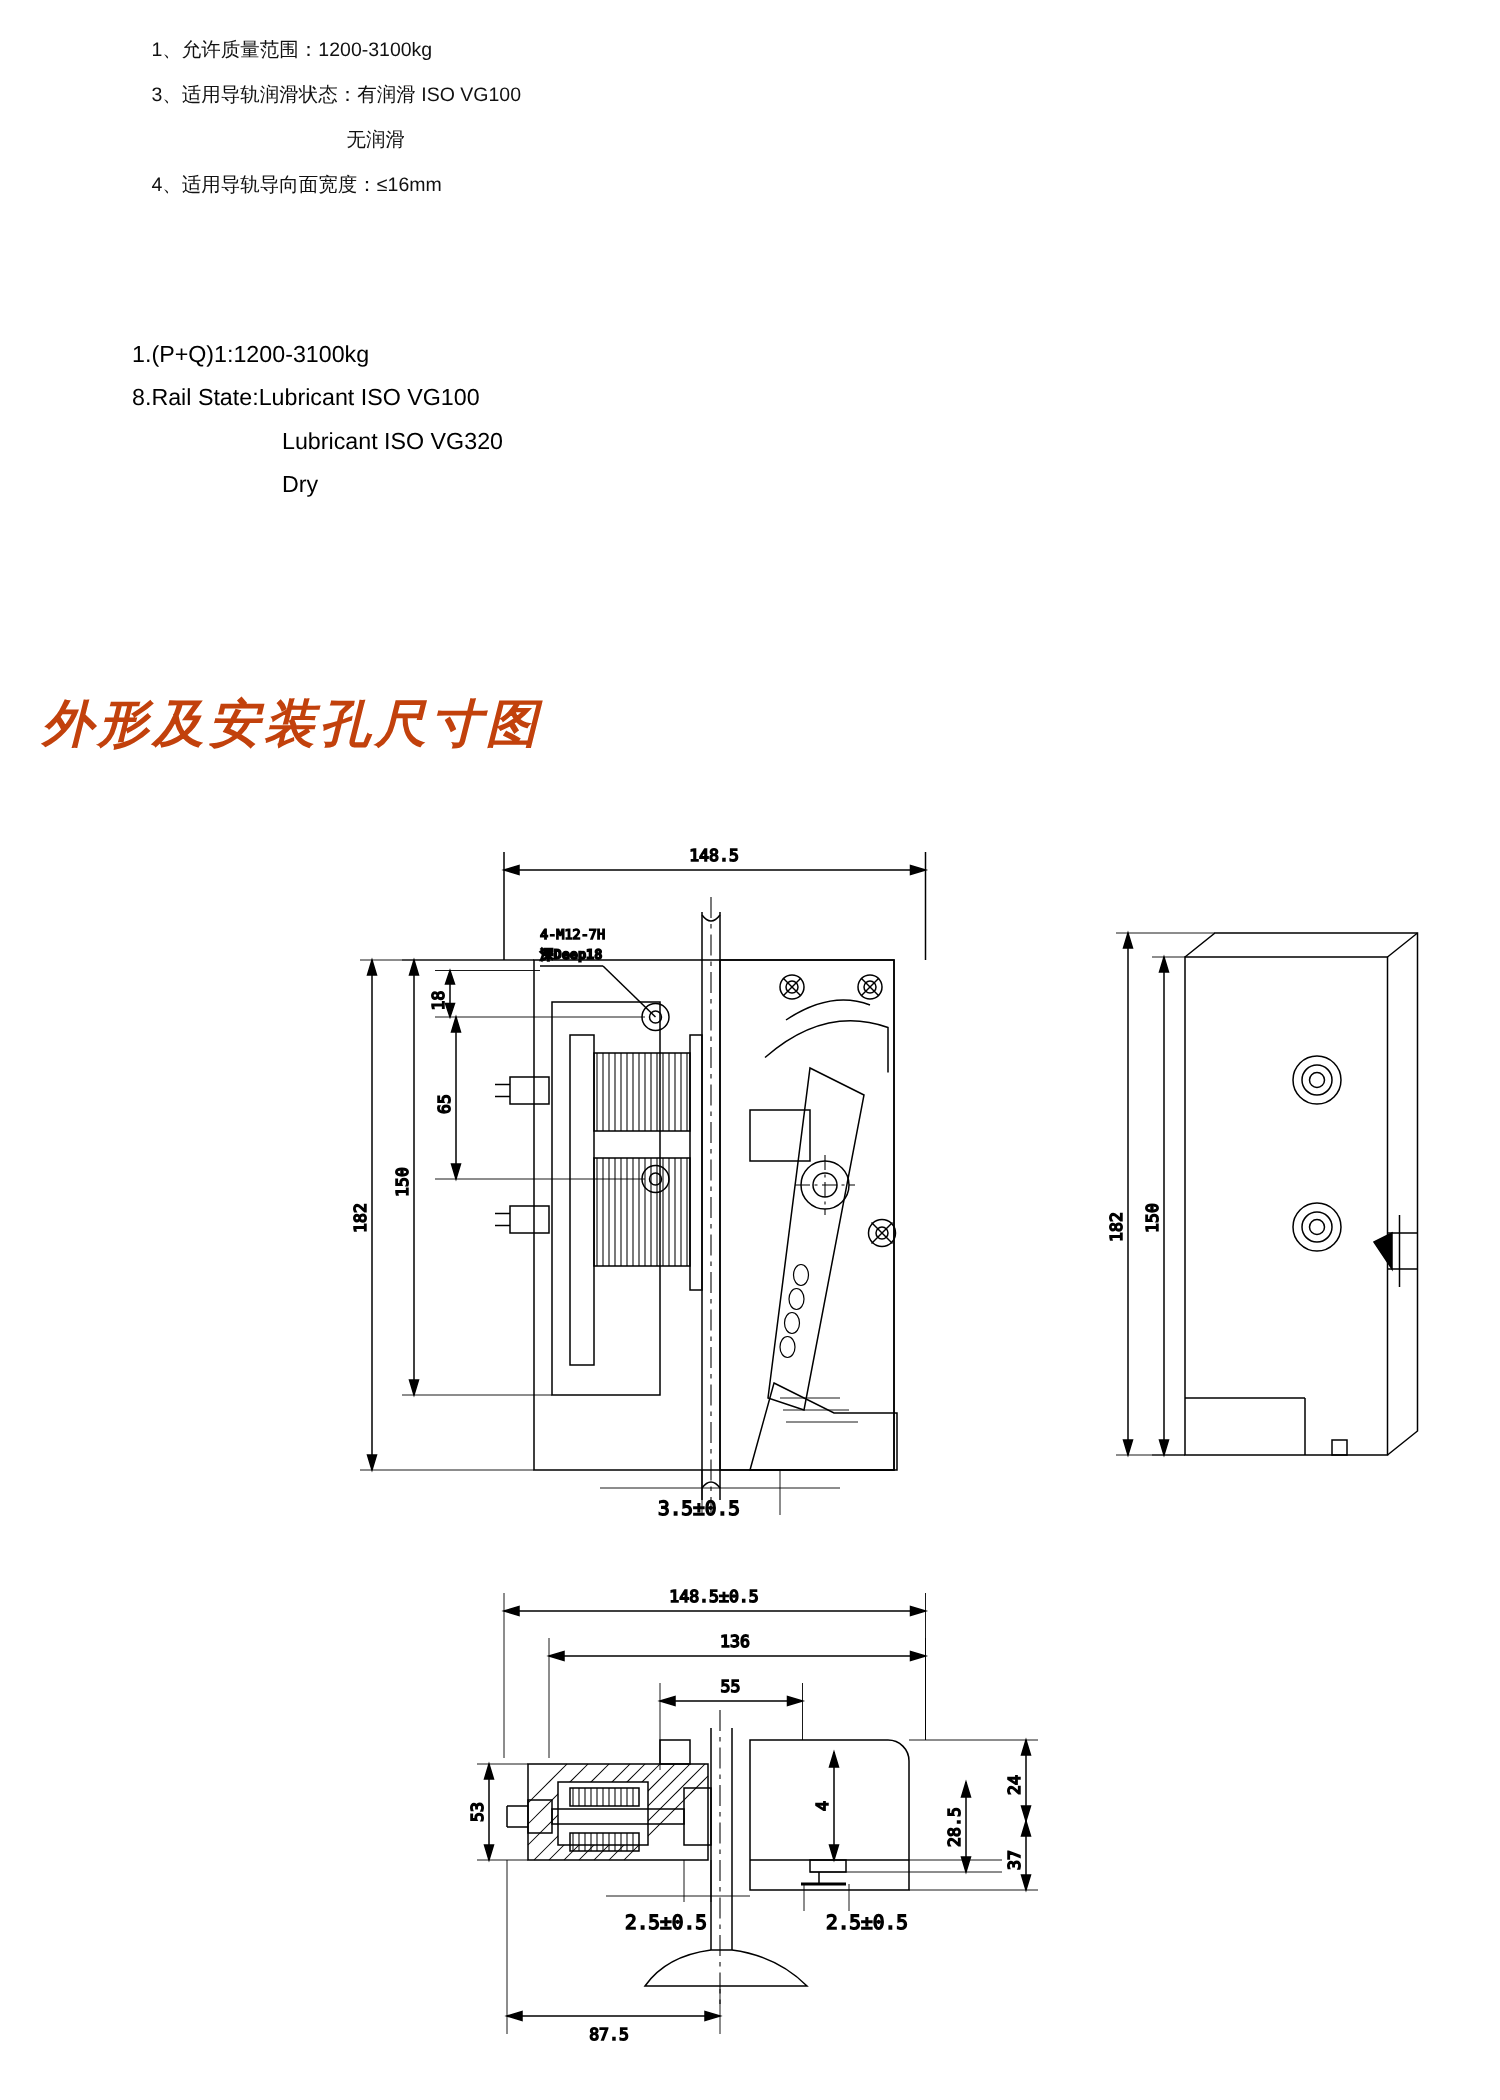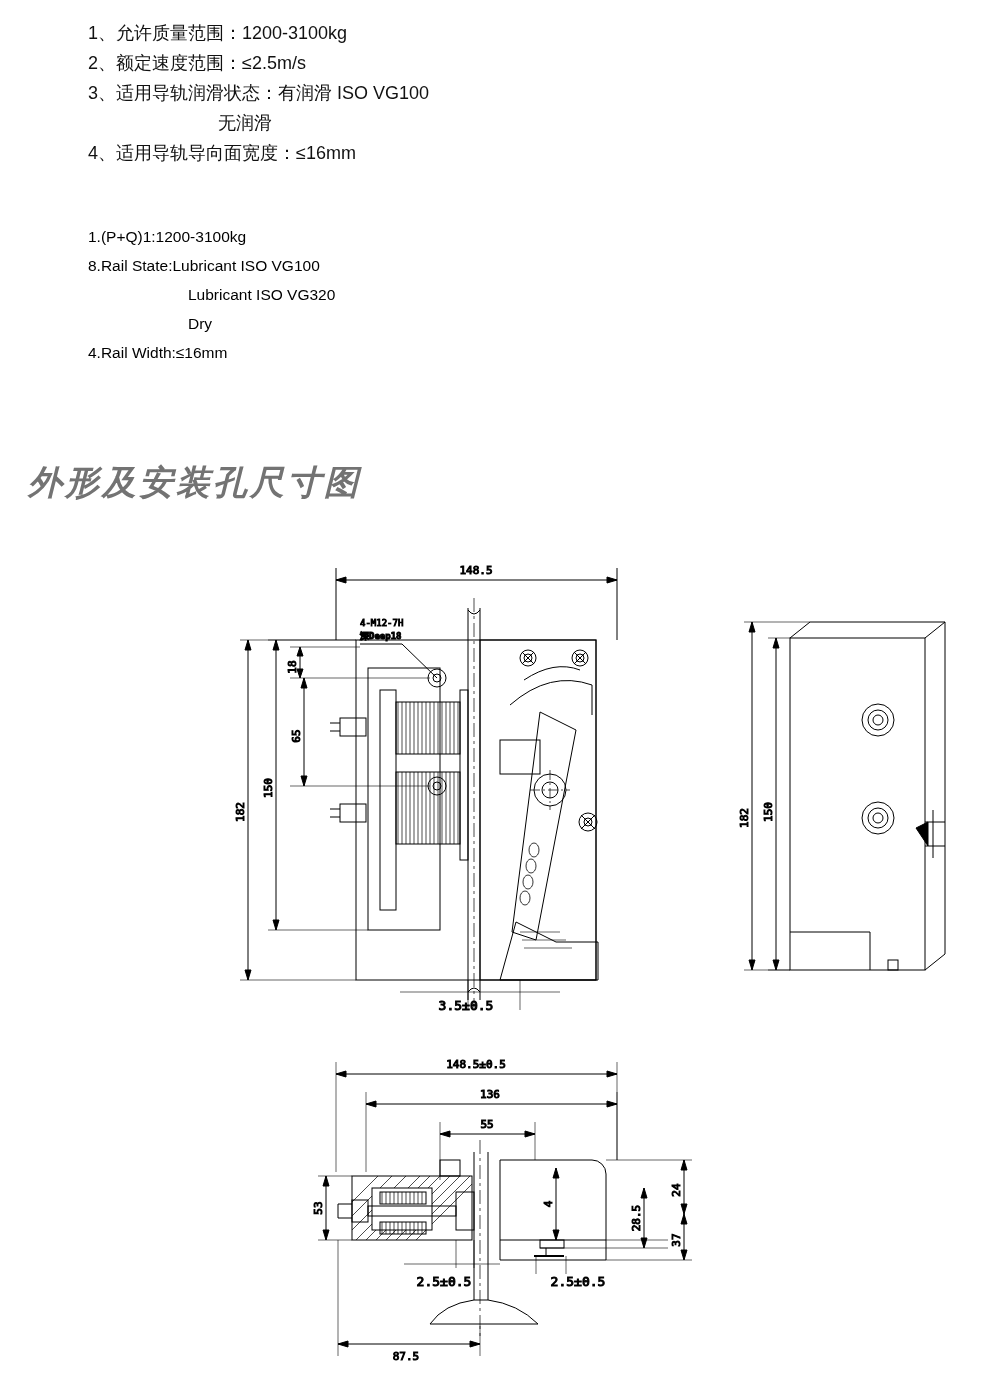--- a/index.html
+++ b/index.html
@@ -6,57 +6,55 @@
   body {
     width:1000px; height:1400px;
     background:#ffffff;
     font-family:"Liberation Sans", sans-serif;
     color:#000;
     position:relative;
     overflow:hidden;
   }
   .spec-list { position:absolute; left:88px; top:18px; width:640px; }
   .spec-line {
-    font-size:18px; line-height:30px; color:#111; white-space:pre;
+    font-size:13px; line-height:30px; color:#111; white-space:pre;margin-left:13px;
   }
   .spec-line.indent { padding-left:130px; }
   .en-list { position:absolute; left:88px; top:222px; width:640px; }
   .en-line { font-size:15.5px; line-height:29px; color:#000000; white-space:pre; }
   .en-line.indent { padding-left:100px; }
   .section-title {
     position:absolute; left:28px; top:460px;
     font-size:34px; font-weight:bold;
     font-family:"DejaVu Serif", serif;
     letter-spacing:3px;
     font-style:italic;
-    color:#737373;
+    color:#c2410c;
   }
   .drawing { position:absolute; left:0; top:540px; width:1000px; height:850px; }
   svg { display:block; }
   .dimtxt { font-family:"DejaVu Sans Mono", monospace; font-size:11px; fill:#000; }
   .dimtxt.sm { font-size:9px; }
   .dimtxt.lg { font-size:13px; }
 </style>
 </head>
 <body>
 
 <div class="spec-list">
   <div class="spec-line">1、允许质量范围：1200-3100kg</div>
-  <div class="spec-line">2、额定速度范围：≤2.5m/s</div>
   <div class="spec-line">3、适用导轨润滑状态：有润滑 ISO VG100</div>
   <div class="spec-line indent">无润滑</div>
   <div class="spec-line">4、适用导轨导向面宽度：≤16mm</div>
 </div>
 
 <div class="en-list">
   <div class="en-line">1.(P+Q)1:1200-3100kg</div>
   <div class="en-line">8.Rail State:Lubricant ISO VG100</div>
   <div class="en-line indent">Lubricant ISO VG320</div>
   <div class="en-line indent">Dry</div>
-  <div class="en-line">4.Rail Width:≤16mm</div>
 </div>
 
 <div class="section-title">外形及安装孔尺寸图</div>
 
 <div class="drawing">
 <svg width="1000" height="850" viewBox="0 0 1000 850" xmlns="http://www.w3.org/2000/svg">
   <g fill="none" stroke="#000" stroke-width="1">
 
   <line x1="336" y1="28" x2="336" y2="100"></line>
   <line x1="617" y1="28" x2="617" y2="100"></line>

